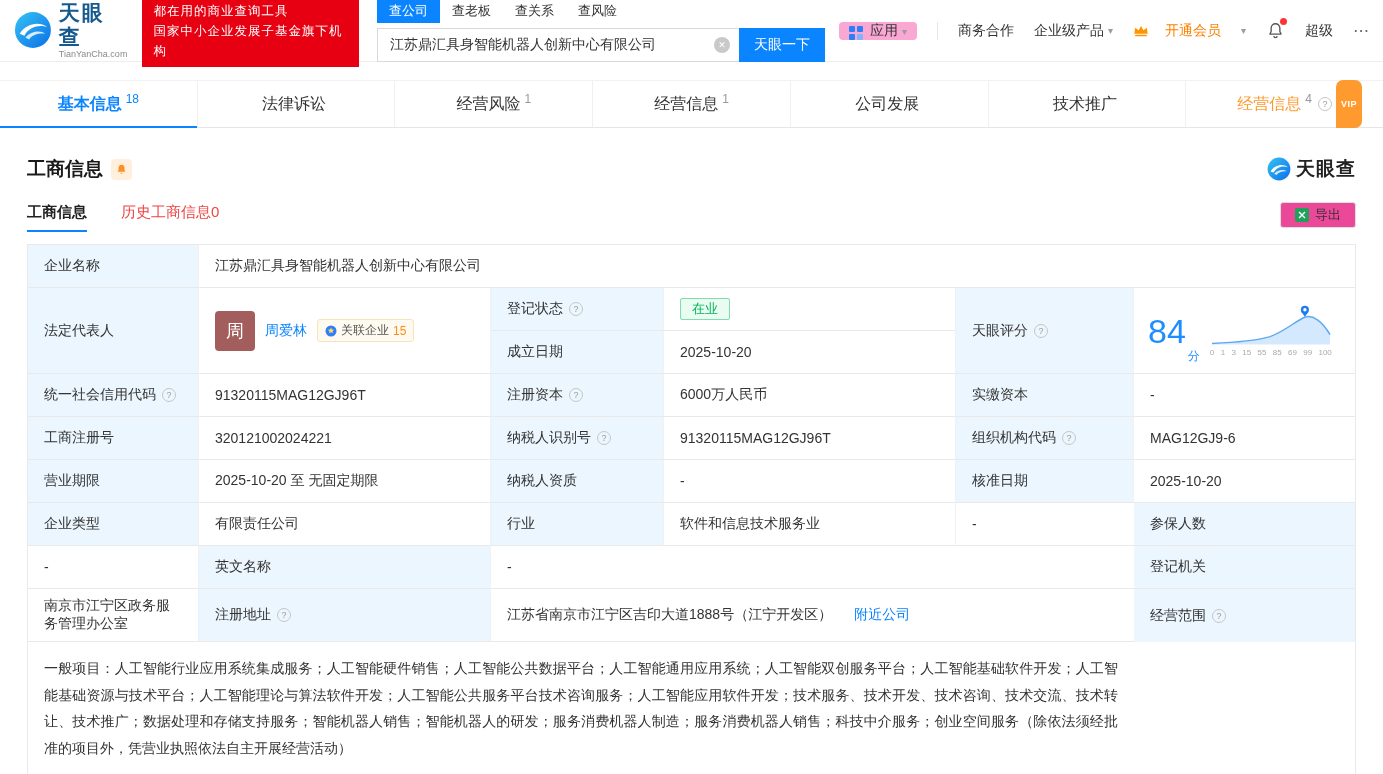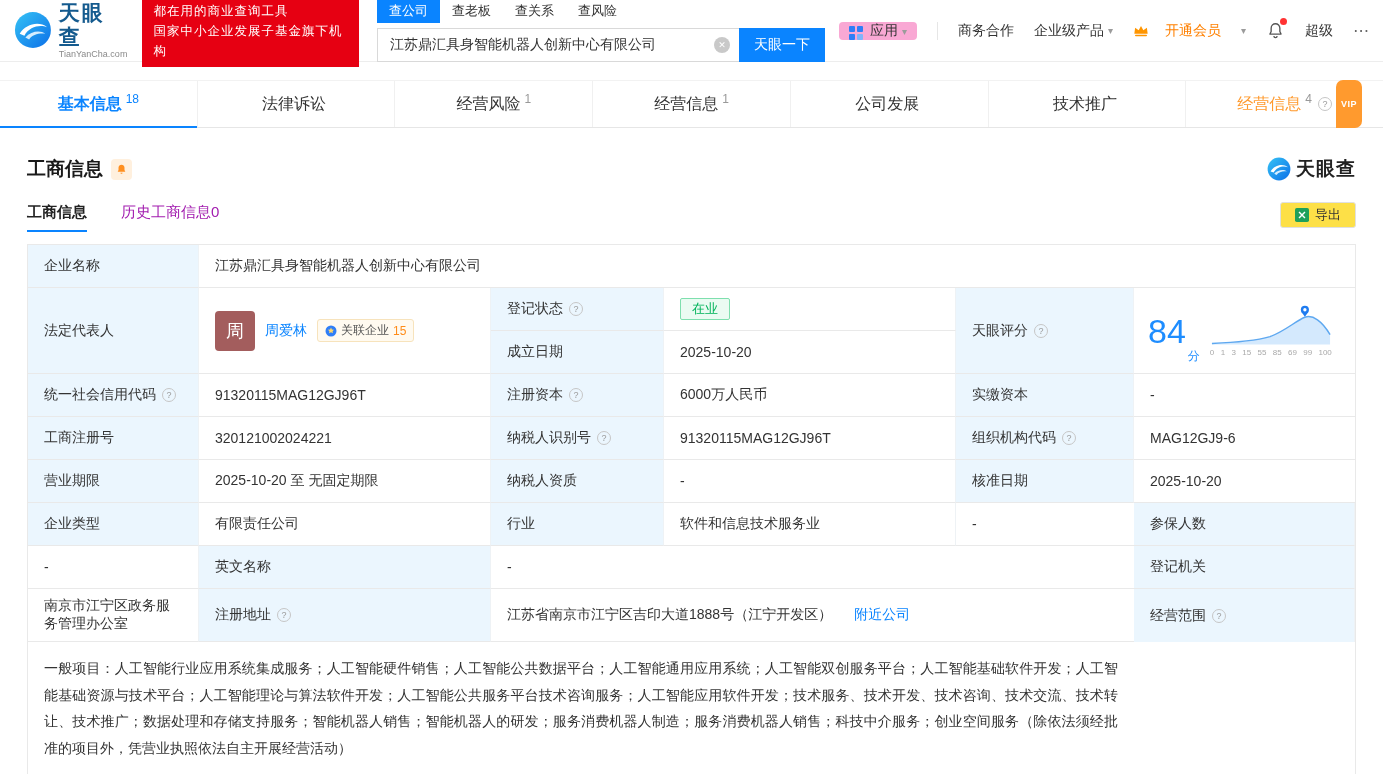--- a/index.html
+++ b/index.html
@@ -49,23 +49,23 @@
 .vip-badge{position:absolute;top:-14px;right:-30px;background:#ff9a2e;color:#fff;font-size:9px;font-weight:bold;padding:19px 5px;border-radius:7px 7px 7px 0;letter-spacing:.5px}
 
 
 .content{padding:0 27px}
 .sec-head{display:flex;align-items:center;margin-top:28px}
 .sec-title{font-size:19px;font-weight:bold;color:#1a1a1a}
 .monitor{width:21px;height:21px;background:#fff0de;border-radius:4px;margin-left:8px;display:flex;align-items:center;justify-content:center;cursor:pointer}
 .sec-brand{margin-left:auto;display:flex;align-items:center;gap:5px}
 .brand-txt{font-size:19px;font-weight:bold;color:#222;letter-spacing:1px}
 .subtabs{display:flex;align-items:flex-end;margin-top:20px}
-.subtab{font-size:15px;margin-right:34px;color:#a21caf;padding-bottom:8px;cursor:pointer;border-bottom:2px solid transparent}
+.subtab{font-size:15px;margin-right:34px;color:#ef4444;padding-bottom:8px;cursor:pointer;border-bottom:2px solid transparent}
 .subtab.active{color:#222;font-weight:bold;border-bottom-color:#0a84ff}
-.export-btn{margin-left:auto;display:flex;align-items:center;gap:6px;border:1px solid #e0e0e0;border-radius:3px;height:21px;padding:12px 14px;font-size:13px;color:#333;background:#fde047;cursor:pointer;margin-bottom:4px;font-family:inherit}
+.export-btn{margin-left:auto;display:flex;align-items:center;gap:6px;border:1px solid #e0e0e0;border-radius:3px;height:21px;padding:12px 14px;font-size:13px;color:#333;background:#ec4899;cursor:pointer;margin-bottom:4px;font-family:inherit}
 
 
 .tbl{display:grid;grid-template-columns:171px 292px 173px 292px 178px 1fr;grid-auto-rows:minmax(43px,auto);border:1px solid #e9e9e9;margin-top:12px;margin-bottom:14px;font-size:14px}
 .c{display:flex;align-items:center;padding:8px 16px;border-bottom:1px solid #e9e9e9;border-right:1px solid #eef2f5;background:#fff;min-height:43px}
 .l{background:#ebf6fe;color:#333}
 .rs2{grid-row:span 2}
 .cs5{grid-column:span 5}
 .cs3{grid-column:span 3}
 .nr{border-right:none}
 .nb{border-bottom:none}

